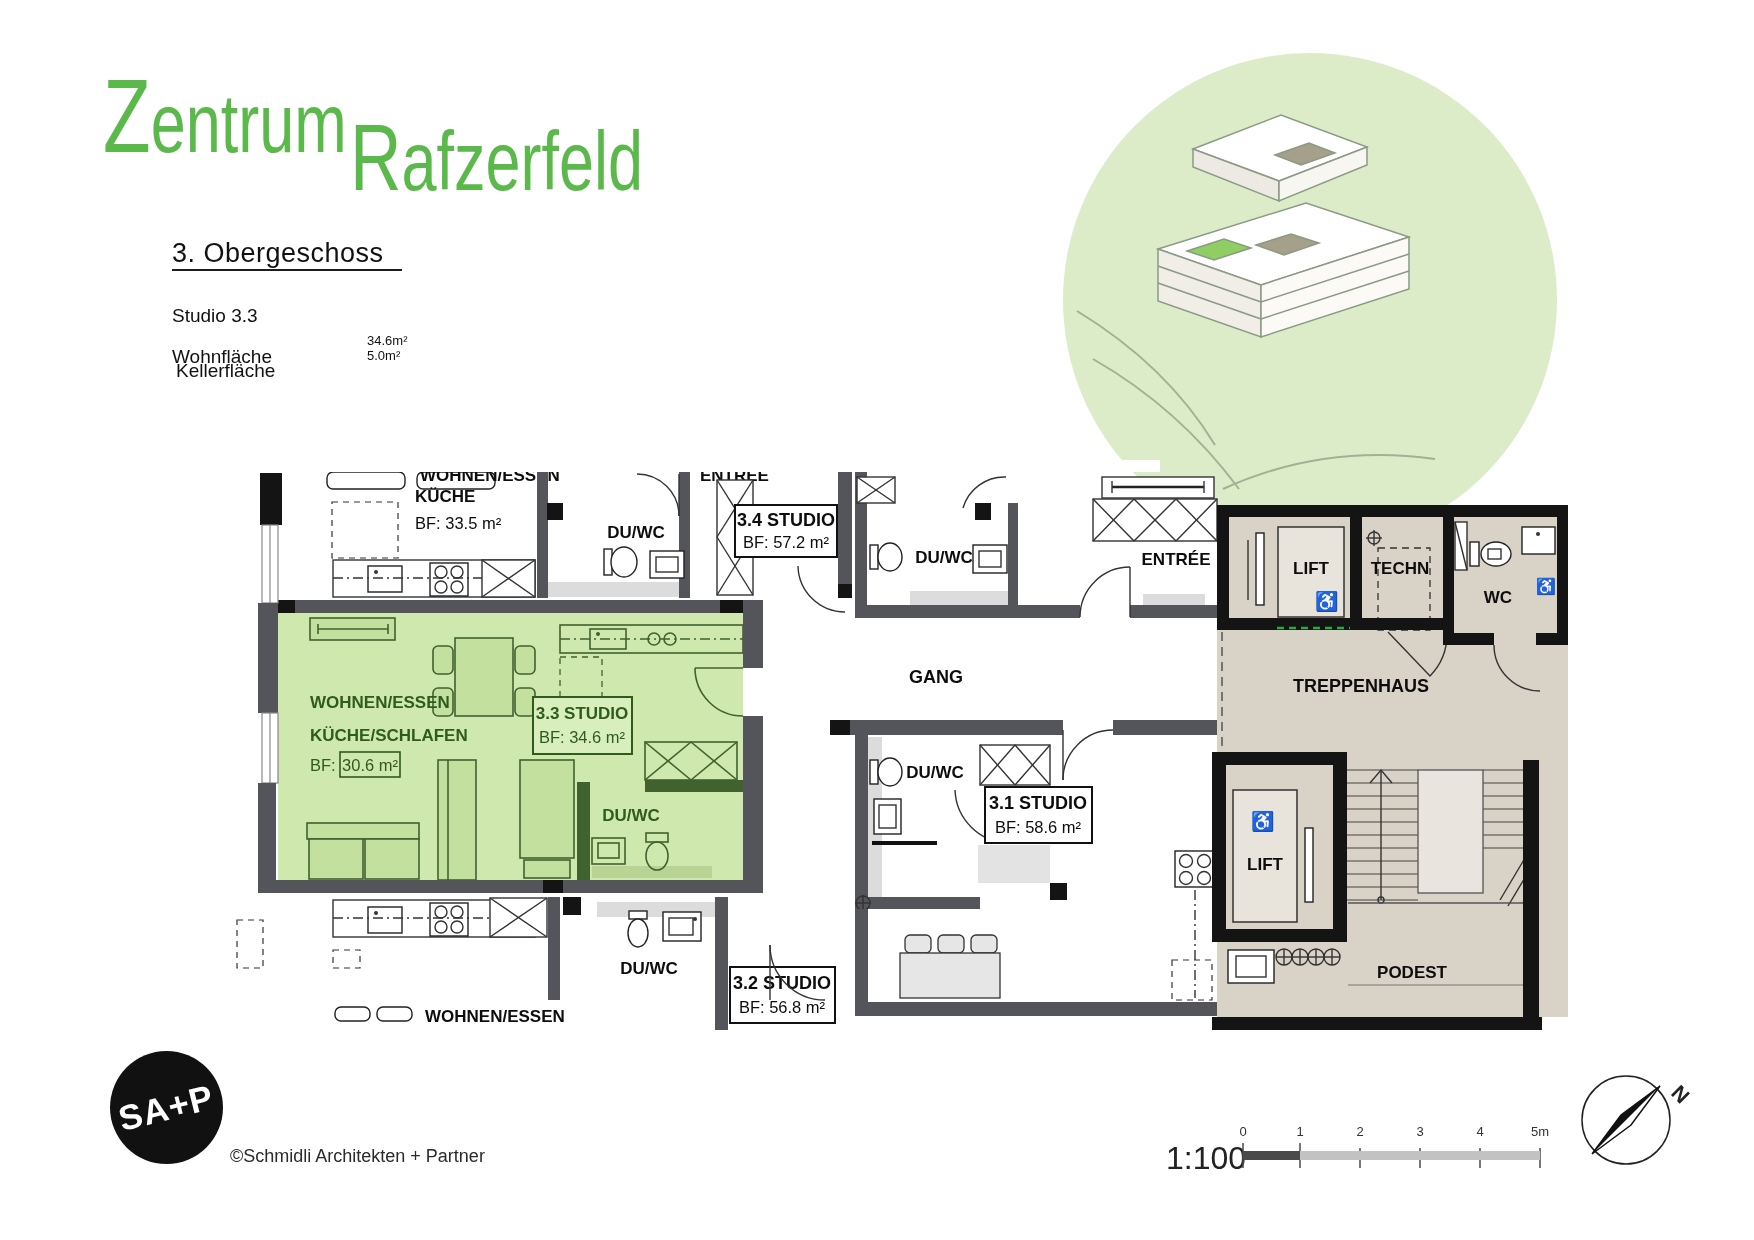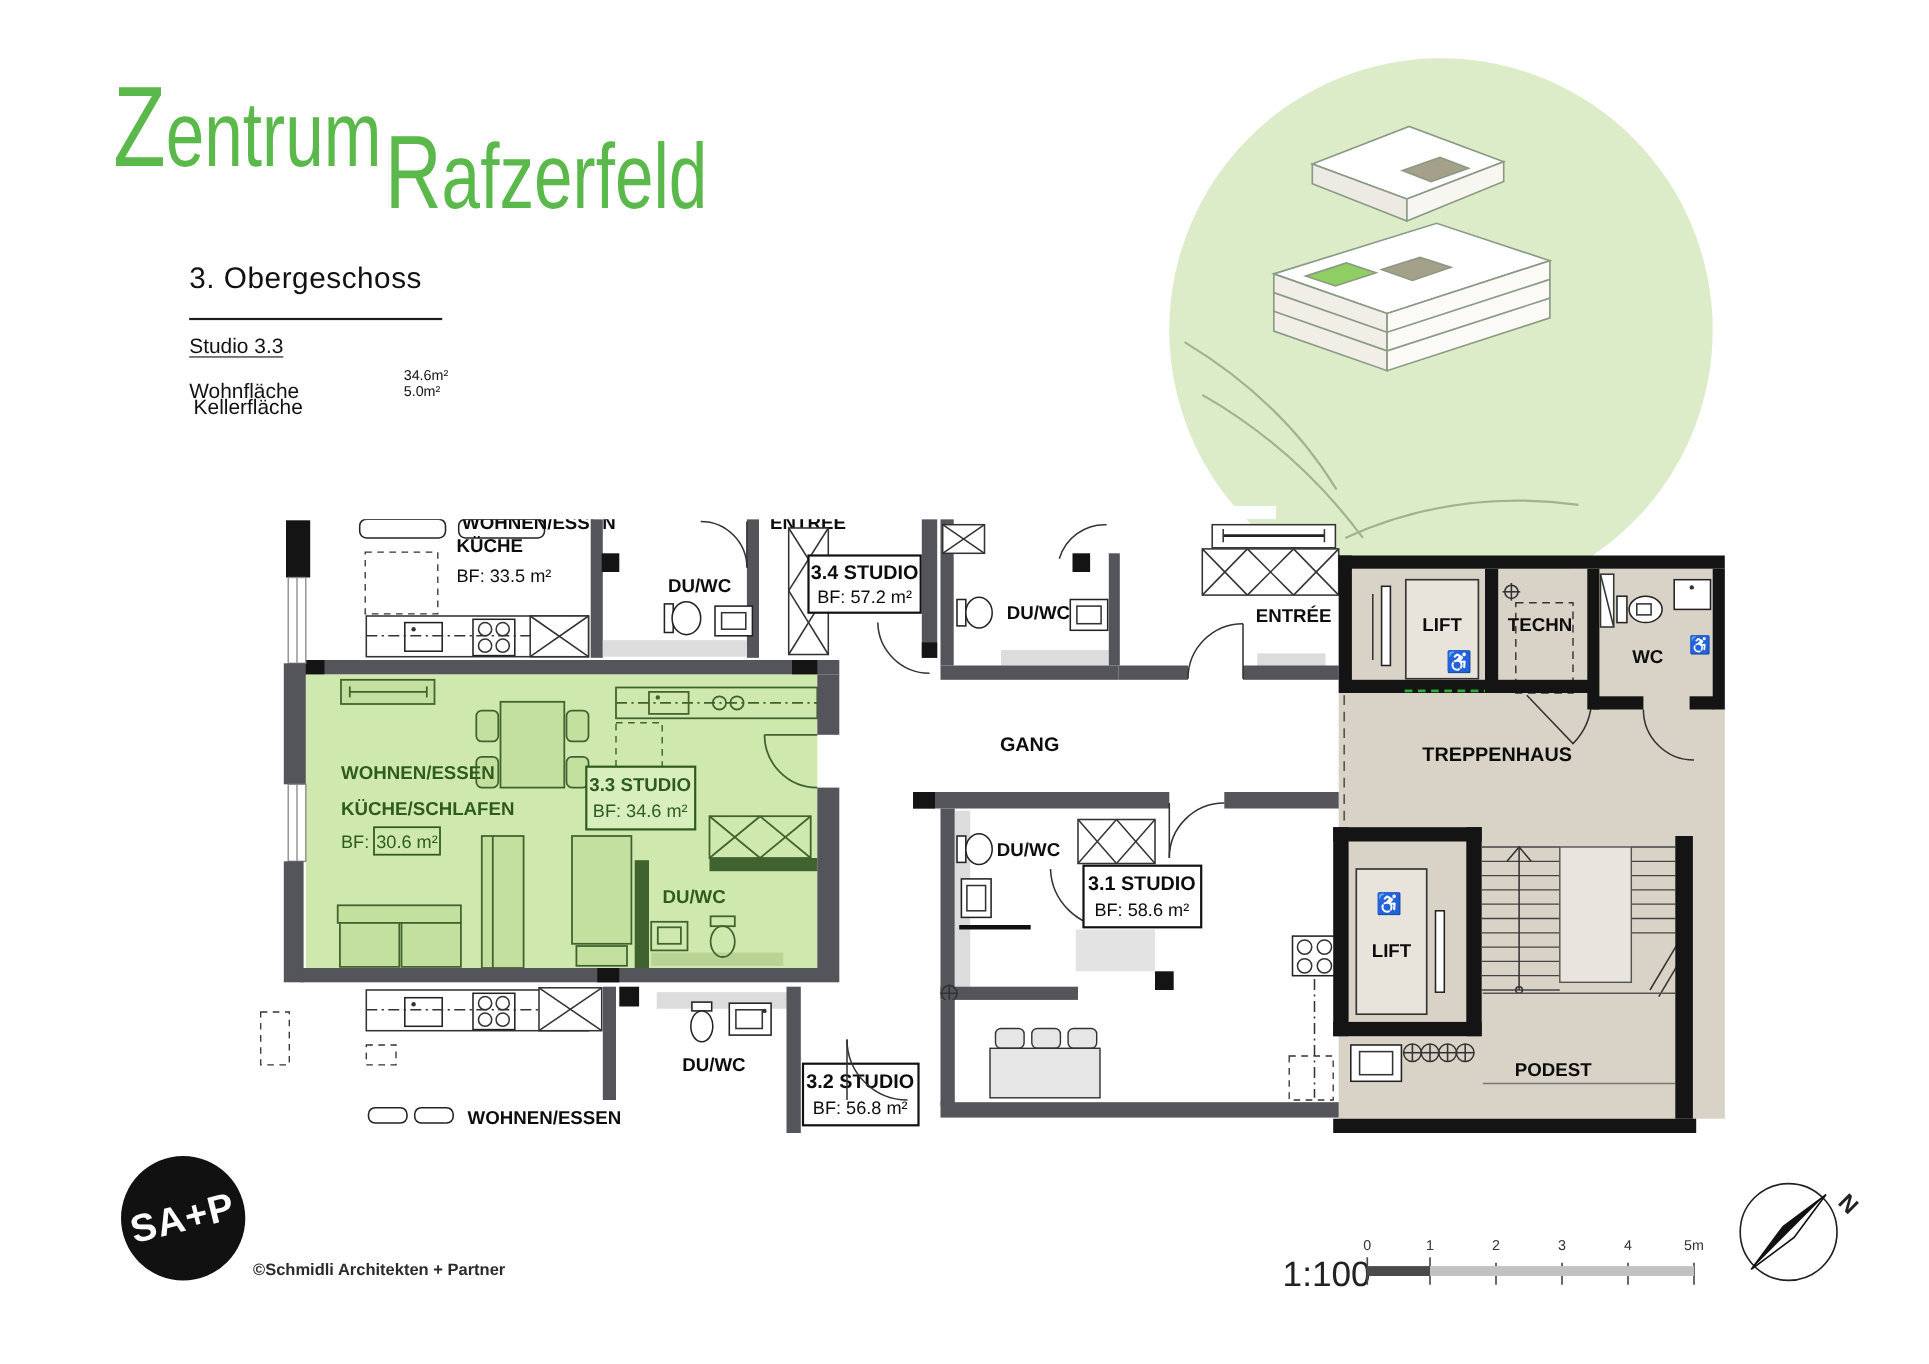--- a/index.html
+++ b/index.html
@@ -11,23 +11,23 @@
              transform:scaleX(.75);transform-origin:left top;white-space:nowrap}
   .logo-line .big{line-height:1}
   .l1{left:103px;top:64px}
   .l1 .big{font-size:104px}
   .l1 .small{font-size:84px}
   .l2{left:350px;top:110px}
   .l2 .big{font-size:95px}
   .l2 .small{font-size:84px}
 
   .floor-title{position:absolute;left:172px;top:238px;font-size:27px;letter-spacing:.5px;
-               border-bottom:2px solid #1d1d1d;padding:0 18px 20px 0}
+               border-bottom:2px solid #1d1d1d;padding:0 18px 0 0}
   .unit-name{position:absolute;left:172px;top:305px;font-size:19px;
-             text-decoration:underline;text-underline-offset:3px}
+             text-underline-offset:3px}
   .info-label{position:absolute;font-size:19px}
   .info-value{position:absolute;font-size:13px}
 
   
   .site-circle{position:absolute;left:1063px;top:53px;width:494px;height:494px;
                border-radius:50%;background:#dcecc8;z-index:0}
 
   
   #plan{position:absolute;left:230px;top:460px;z-index:1}
   #plan text{font-family:"Liberation Sans",sans-serif}
@@ -43,21 +43,21 @@
   .bf{font-size:16.5px;fill:#0d0d0d}
   .glb{font-weight:bold;font-size:17px;fill:#2d5c1e}
   .gbf{font-size:16.5px;fill:#2d5c1e}
   .mid{text-anchor:middle}
 
   
   .sap-badge{position:absolute;left:110px;top:1051px;width:113px;height:113px;border-radius:50%;
              background:#111;display:flex;align-items:center;justify-content:center}
   .sap-badge span{color:#fff;font-weight:bold;font-size:35px;letter-spacing:1px;
                   transform:rotate(-14deg);display:block}
-  .copyright{position:absolute;left:230px;top:1146px;font-size:15px;font-weight:bold;color:#2a2a2a}
+  .copyright{position:absolute;left:230px;top:1146px;font-size:18px;font-weight:normal;color:#2a2a2a}
   .scale-label{position:absolute;left:1166px;top:1140px;font-size:32px;color:#222}
   #scalebar{position:absolute;left:1233px;top:1118px}
   #scalebar text{font-family:"Liberation Sans",sans-serif;font-size:13px;fill:#333;text-anchor:middle}
   #compass{position:absolute;left:1578px;top:1068px}
   #compass text{font-family:"Liberation Sans",sans-serif;font-size:21px;fill:#222}
 </style>
 </head>
 <body>
 
 <div class="logo-line l1">

